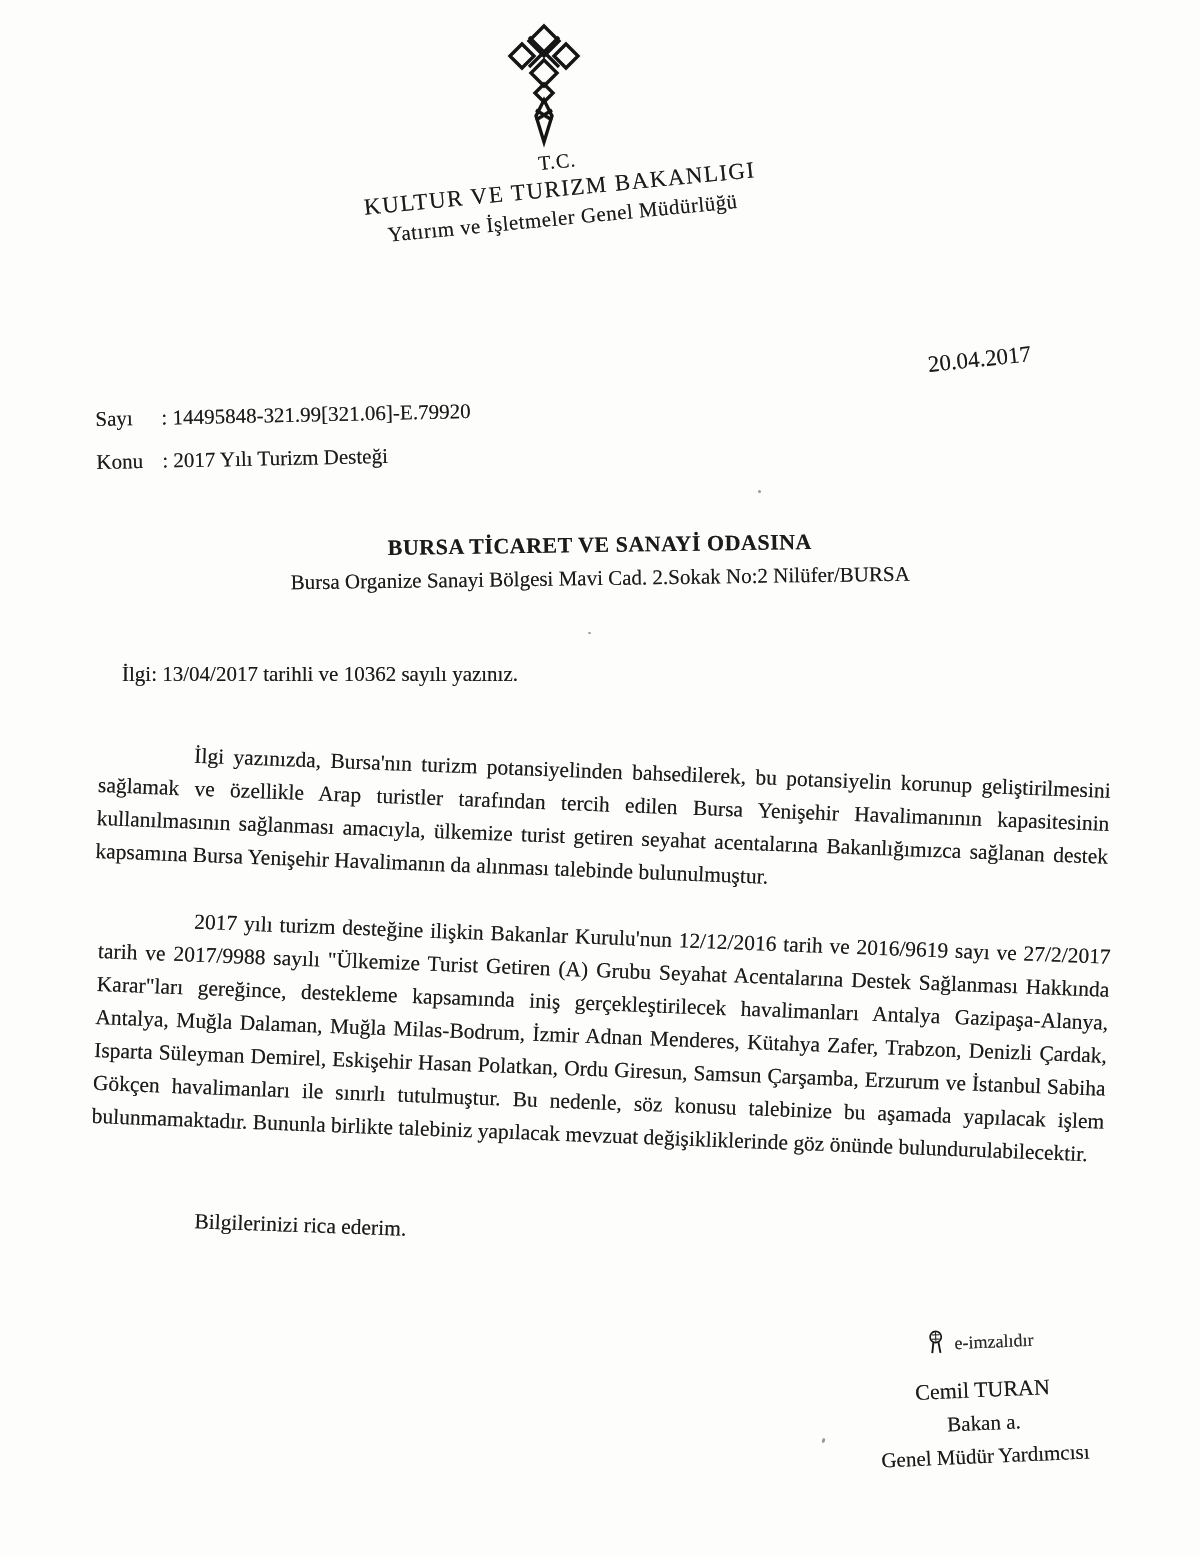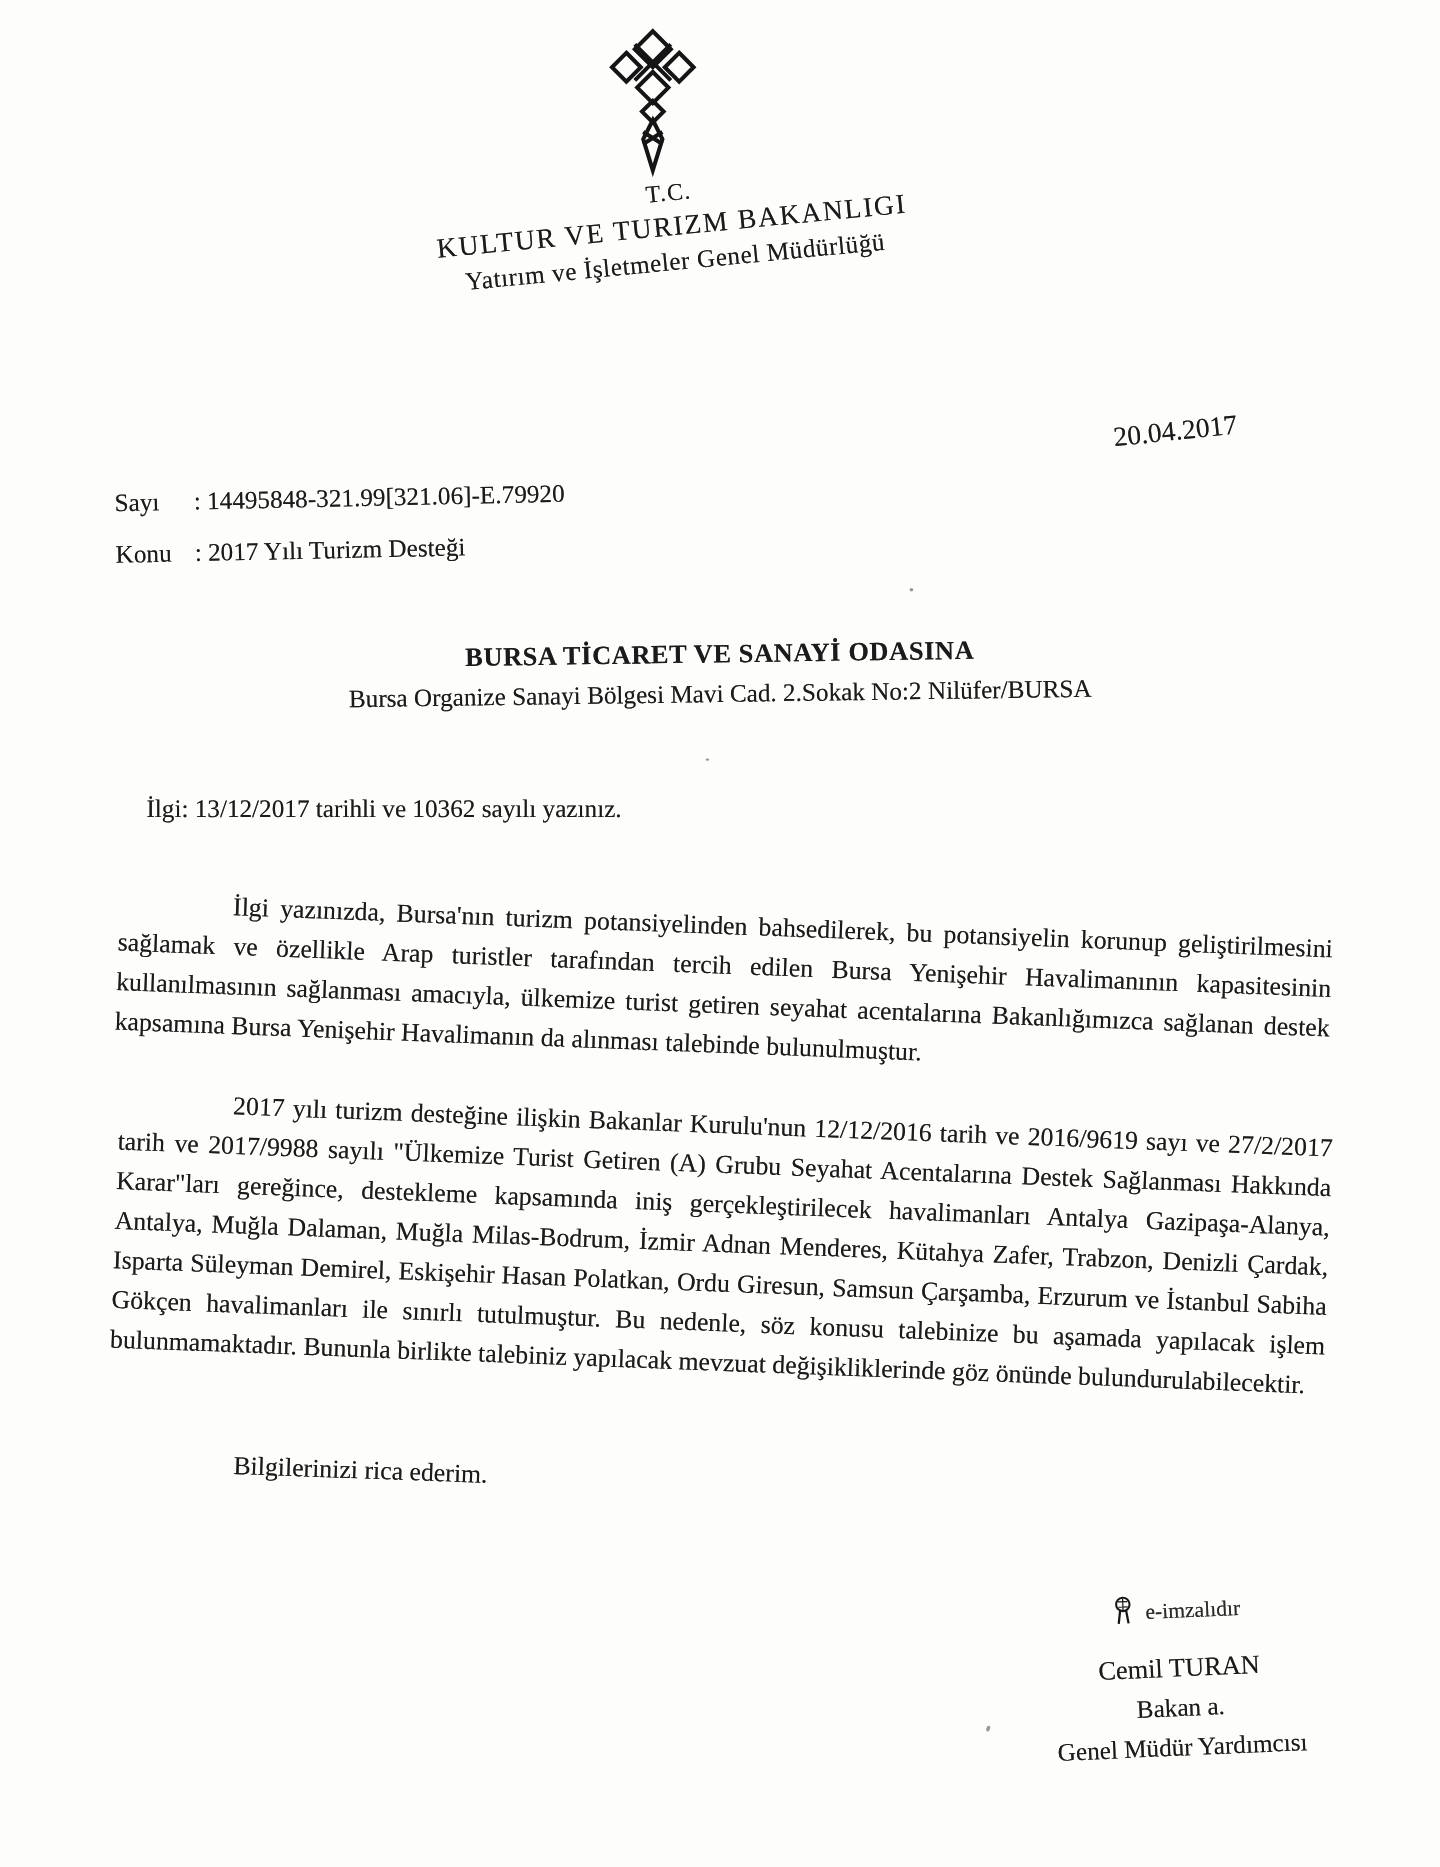--- a/index.html
+++ b/index.html
@@ -132,21 +132,21 @@
       <span class="label">Konu</span>
       <span class="value">:  2017 Yılı Turizm Desteği</span>
     </div>
   </div>
 
   <div class="recipient txt">
     <div class="name">BURSA TİCARET VE SANAYİ ODASINA</div>
     <div class="address">Bursa Organize Sanayi Bölgesi Mavi Cad. 2.Sokak No:2 Nilüfer/BURSA</div>
   </div>
 
-  <div class="reference txt">İlgi: 13/12/2017 tarihli ve 10362 sayılı yazınız.</div>
+  <div class="reference txt">İlgi: 13/04/2017 tarihli ve 10362 sayılı yazınız.</div>
 
   <div class="para para1 txt">İlgi yazınızda, Bursa'nın turizm potansiyelinden bahsedilerek, bu potansiyelin korunup geliştirilmesini sağlamak ve özellikle Arap turistler tarafından tercih edilen Bursa Yenişehir Havalimanının kapasitesinin kullanılmasının sağlanması amacıyla, ülkemize turist getiren seyahat acentalarına Bakanlığımızca sağlanan destek kapsamına Bursa Yenişehir Havalimanın da alınması talebinde bulunulmuştur.</div>
   <div class="para para2 txt">2017 yılı turizm desteğine ilişkin Bakanlar Kurulu'nun 12/12/2016 tarih ve 2016/9619 sayı ve 27/2/2017 tarih ve 2017/9988 sayılı "Ülkemize Turist Getiren (A) Grubu Seyahat Acentalarına Destek Sağlanması Hakkında Karar"ları gereğince, destekleme kapsamında iniş gerçekleştirilecek havalimanları Antalya Gazipaşa-Alanya, Antalya, Muğla Dalaman, Muğla Milas-Bodrum, İzmir Adnan Menderes, Kütahya Zafer, Trabzon, Denizli Çardak, Isparta Süleyman Demirel, Eskişehir Hasan Polatkan, Ordu Giresun, Samsun Çarşamba, Erzurum ve İstanbul Sabiha Gökçen havalimanları ile sınırlı tutulmuştur. Bu nedenle, söz konusu talebinize bu aşamada yapılacak işlem bulunmamaktadır. Bununla birlikte talebiniz yapılacak mevzuat değişikliklerinde göz önünde bulundurulabilecektir.</div>
   <div class="closing txt">Bilgilerinizi rica ederim.</div>
 
   <div class="signature txt">
     <div class="esign">
       <span>
         <svg width="17" height="24" viewBox="0 0 17 24" xmlns="http://www.w3.org/2000/svg">
           <circle cx="8.5" cy="7" r="5.6" fill="none" stroke="#161616" stroke-width="1.7"></circle>

